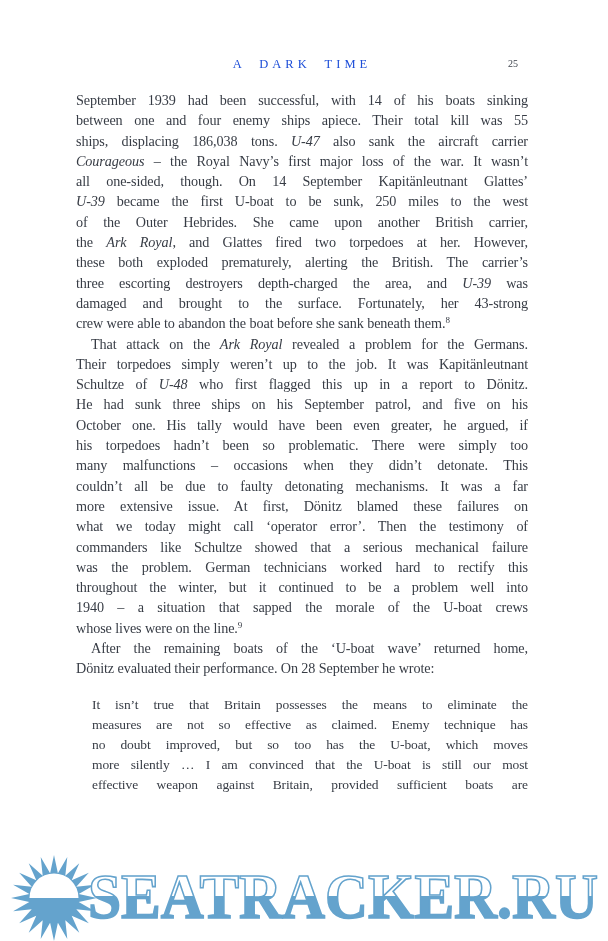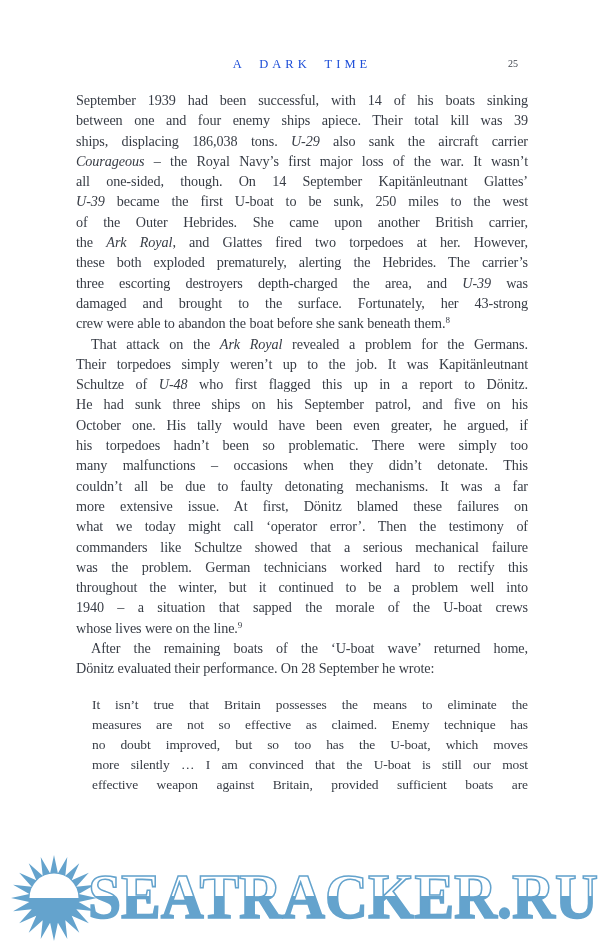--- a/index.html
+++ b/index.html
@@ -37,28 +37,28 @@
 <div class="page">
 
   <div class="running-head">
     <div class="head-title">A DARK TIME</div>
     <div class="page-num">25</div>
   </div>
 
   <div class="text-col">
       <div class="para body">
         <div class="line just">September 1939 had been successful, with 14 of his boats sinking</div>
-        <div class="line just">between one and four enemy ships apiece. Their total kill was 39</div>
-        <div class="line just">ships, displacing 186,038 tons. <i>U-29</i> also sank the aircraft carrier</div>
+        <div class="line just">between one and four enemy ships apiece. Their total kill was 55</div>
+        <div class="line just">ships, displacing 186,038 tons. <i>U-47</i> also sank the aircraft carrier</div>
         <div class="line just"><i>Courageous</i> – the Royal Navy’s first major loss of the war. It wasn’t</div>
         <div class="line just">all one-sided, though. On 14 September Kapitänleutnant Glattes’</div>
         <div class="line just"><i>U-39</i> became the first U-boat to be sunk, 250 miles to the west</div>
         <div class="line just">of the Outer Hebrides. She came upon another British carrier,</div>
         <div class="line just">the <i>Ark Royal</i>, and Glattes fired two torpedoes at her. However,</div>
-        <div class="line just">these both exploded prematurely, alerting the Hebrides. The carrier’s</div>
+        <div class="line just">these both exploded prematurely, alerting the British. The carrier’s</div>
         <div class="line just">three escorting destroyers depth-charged the area, and <i>U-39</i> was</div>
         <div class="line just">damaged and brought to the surface. Fortunately, her 43-strong</div>
         <div class="line">crew were able to abandon the boat before she sank beneath them.<sup>8</sup></div>
       </div>
       <div class="para body">
         <div class="line just indent">That attack on the <i>Ark Royal</i> revealed a problem for the Germans.</div>
         <div class="line just">Their torpedoes simply weren’t up to the job. It was Kapitänleutnant</div>
         <div class="line just">Schultze of <i>U-48</i> who first flagged this up in a report to Dönitz.</div>
         <div class="line just">He had sunk three ships on his September patrol, and five on his</div>
         <div class="line just">October one. His tally would have been even greater, he argued, if</div>

